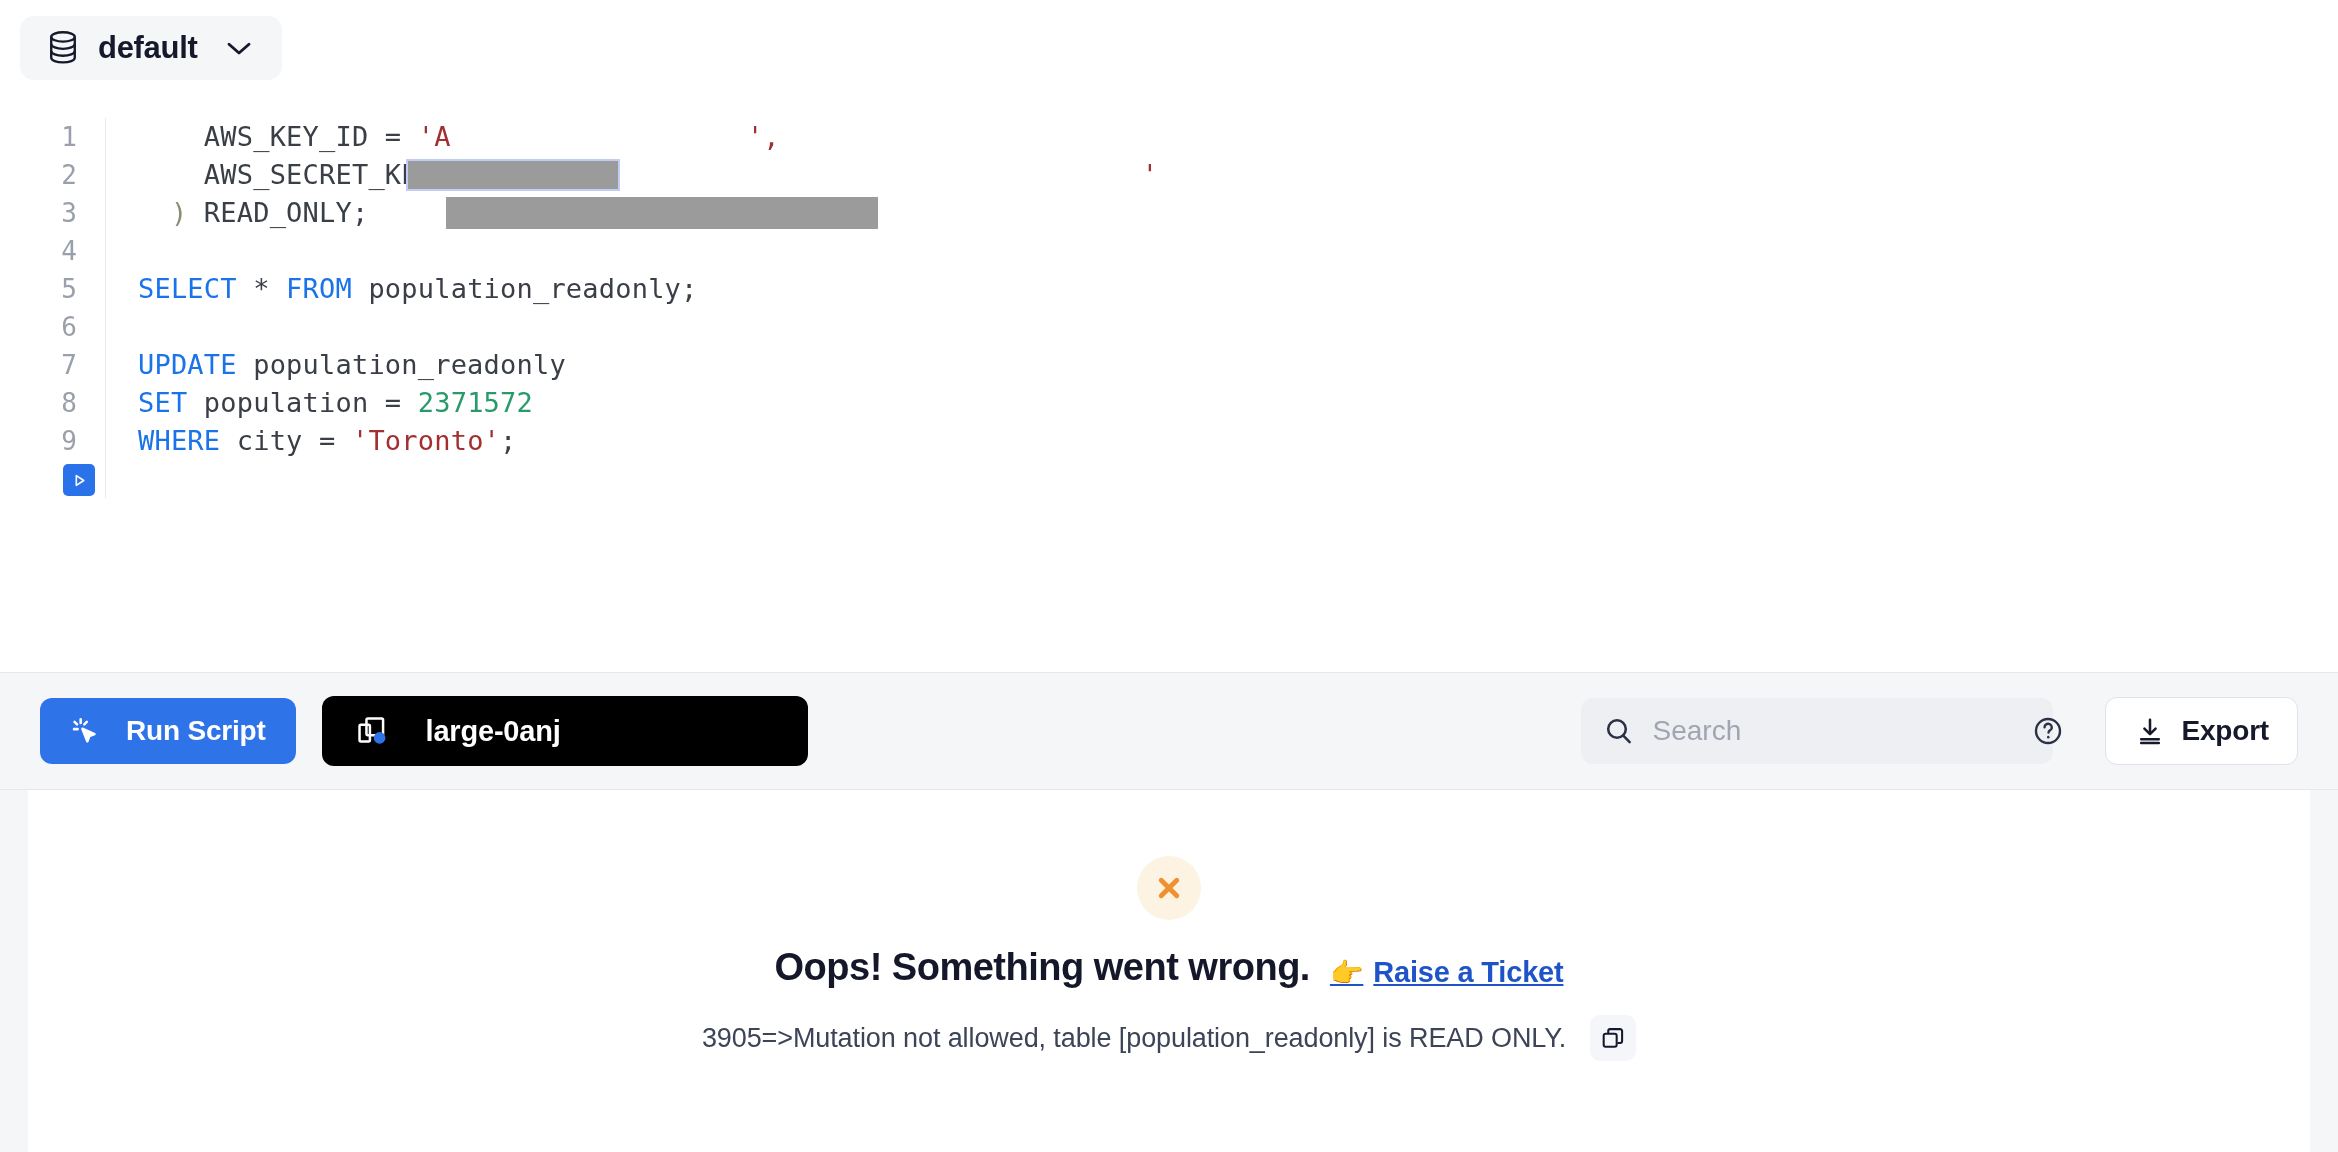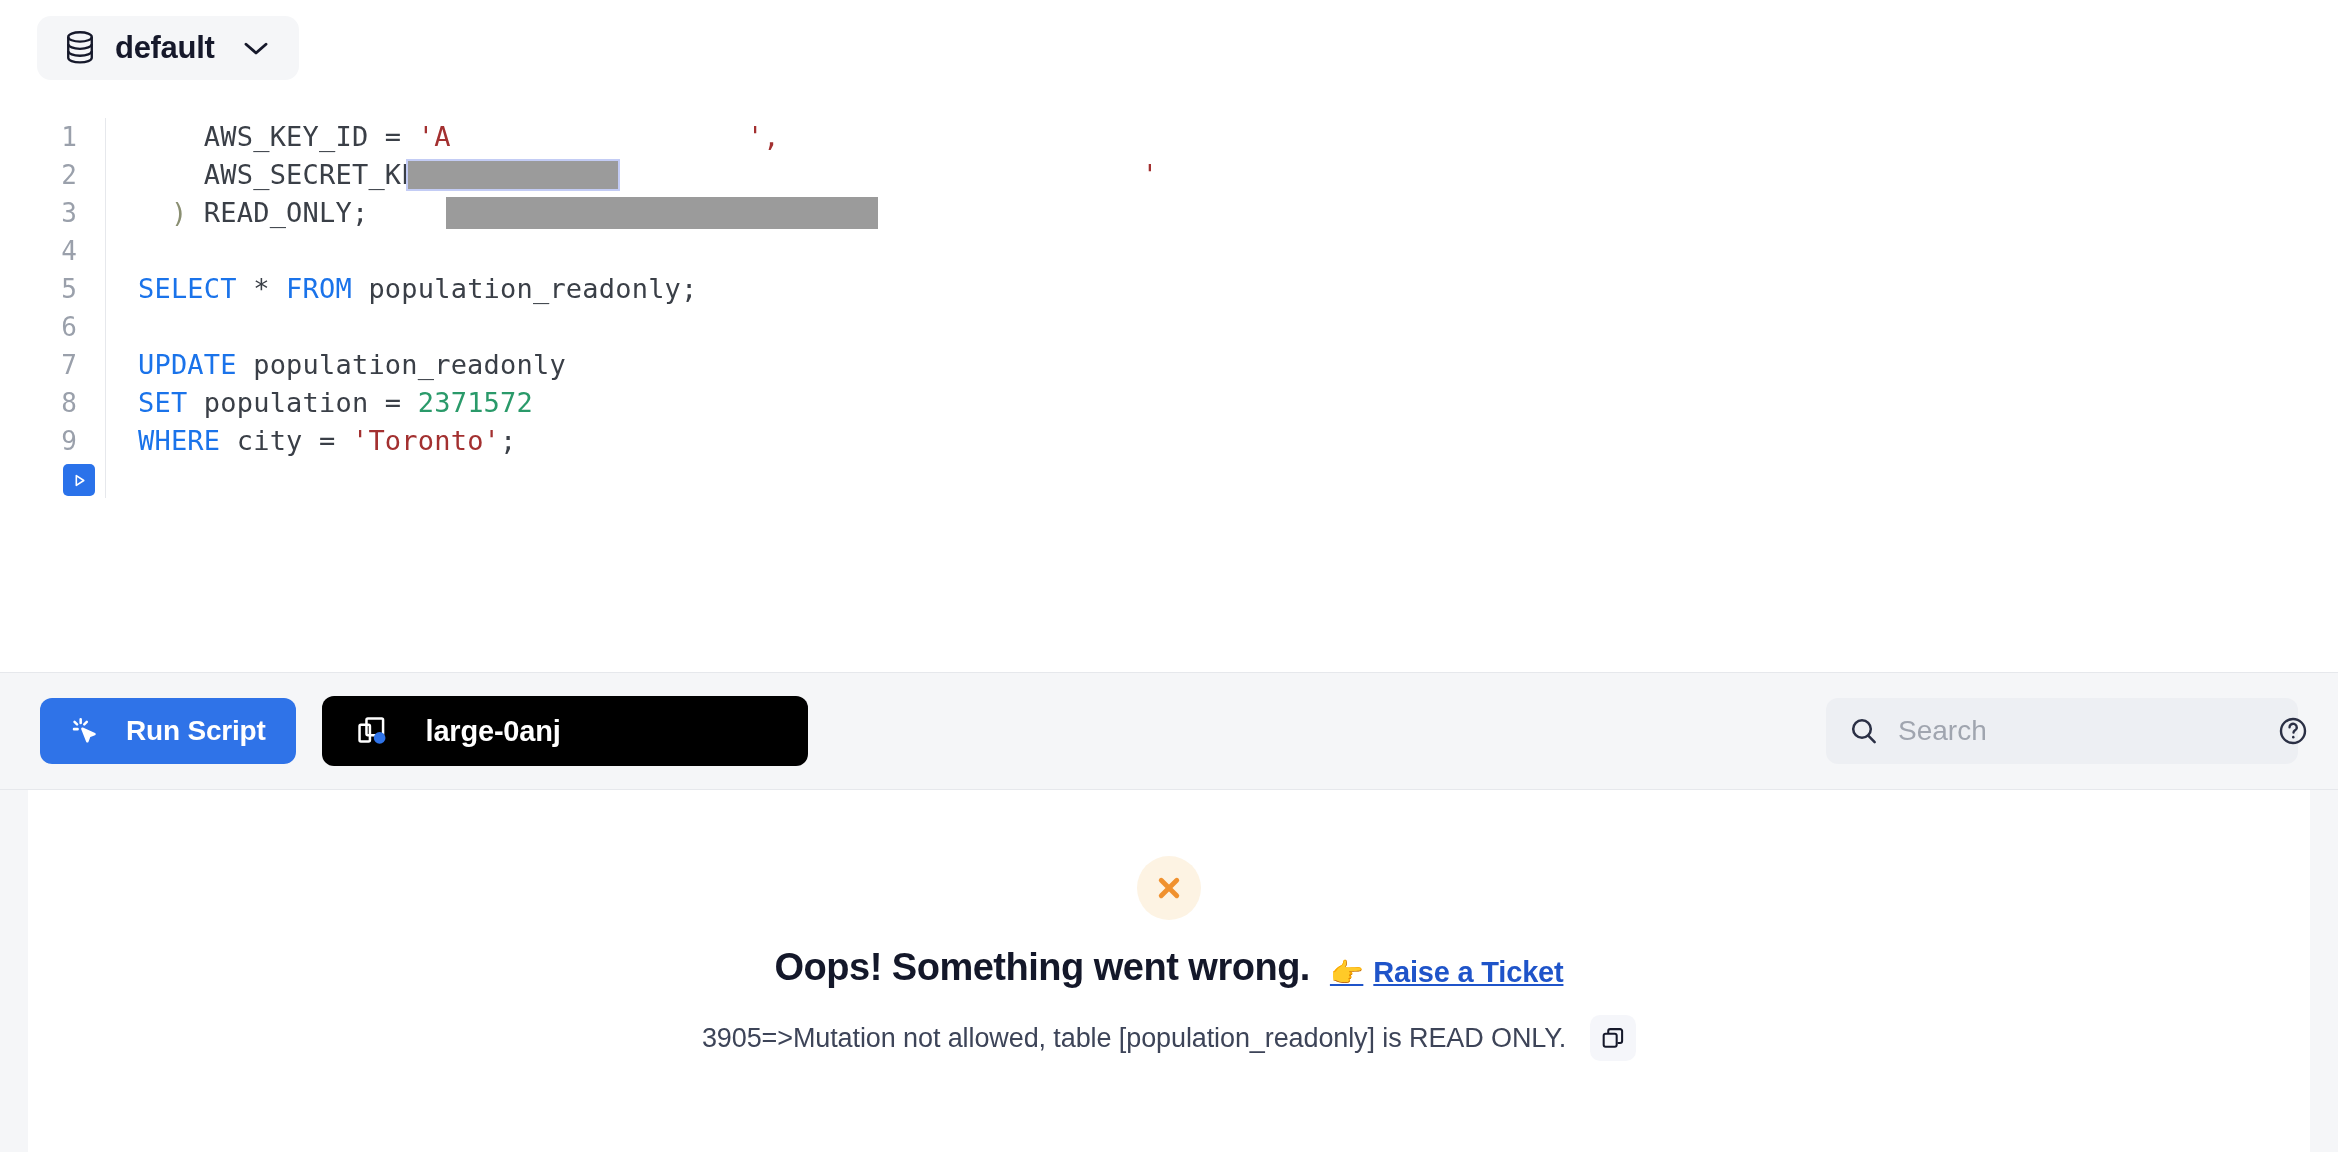--- a/index.html
+++ b/index.html
@@ -14,21 +14,21 @@
     display: flex; flex-direction: column;
     background: #ffffff;
     position: relative;
   }
 
   
   .topbar {
     height: 96px;
     background: #ffffff;
     display: flex; align-items: center;
-    padding-left: 37px;
+    padding-left: 20px;
     flex: none;
   }
   .db-chip {
     display: inline-flex; align-items: center; gap: 18px;
     background: #f5f6f8;
     border-radius: 14px;
     padding: 14px 28px 14px 26px;
     cursor: pointer;
     min-width: 262px;
   }
@@ -320,20 +320,29 @@
       <input type="text" placeholder="Search" style="">
       <span class="icon">
         <svg width="32" height="32" viewBox="0 0 24 24" fill="none" stroke="#2b3045" stroke-width="1.8">
           <circle cx="12" cy="12" r="9"></circle>
           <path d="M9.4 9.2a2.7 2.7 0 115.1 1.3c-.6 1-2.1 1.3-2.1 2.6" stroke-linecap="round"></path>
           <circle cx="12.2" cy="16.6" r="0.95" fill="#2b3045" stroke="none"></circle>
         </svg>
       </span>
     </div>
 
+    <button class="btn-export">
+      <span class="icon">
+        <svg width="32" height="32" viewBox="0 0 24 24" fill="none" stroke="#16192b" stroke-width="1.9" stroke-linecap="round" stroke-linejoin="round">
+          <path d="M12 3.5v10.6M7.8 10.2l4.2 4.2 4.2-4.2"></path>
+          <path d="M5.4 18.2h13.2M5.4 21h13.2"></path>
+        </svg>
+      </span>
+      <span>Export</span>
+    </button>
   </div>
 
   <div class="results">
     <div class="err-circle">
       <svg width="34" height="34" viewBox="0 0 24 24" fill="none" stroke="#f0912f" stroke-width="3.4" stroke-linecap="round">
         <path d="M6.5 6.5l11 11M17.5 6.5l-11 11"></path>
       </svg>
     </div>
 
     <div class="err-title-row">

